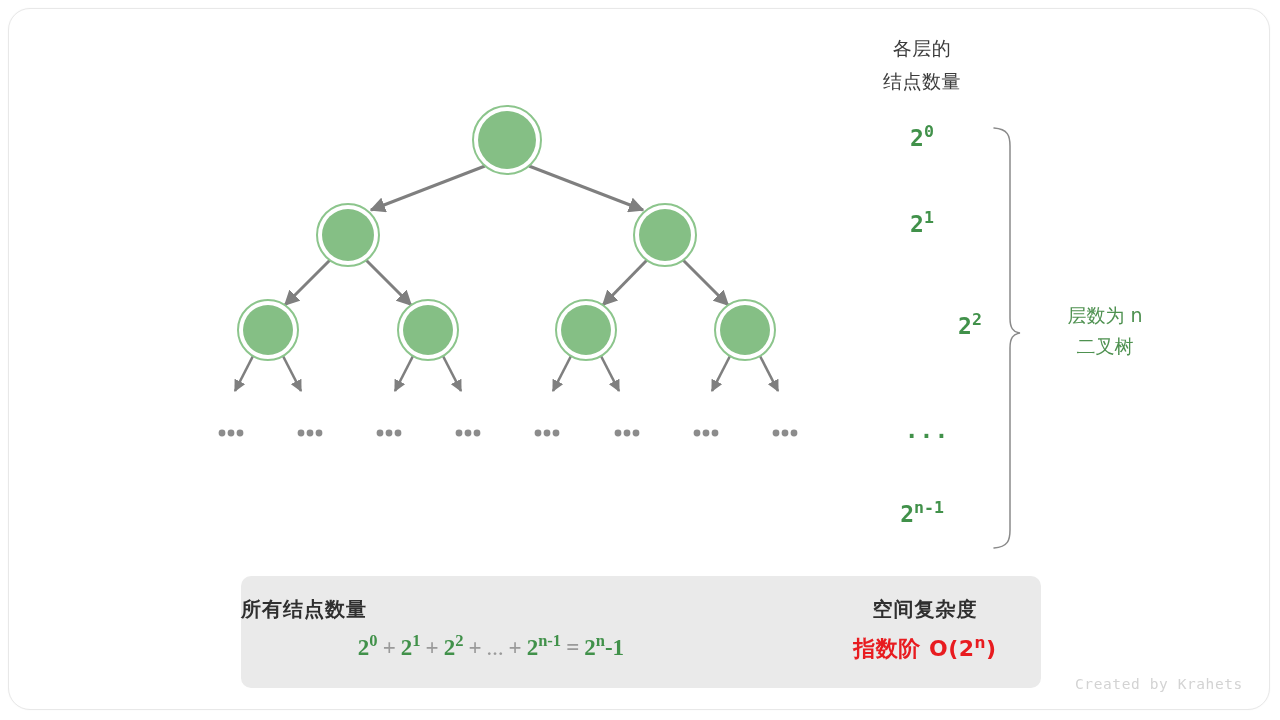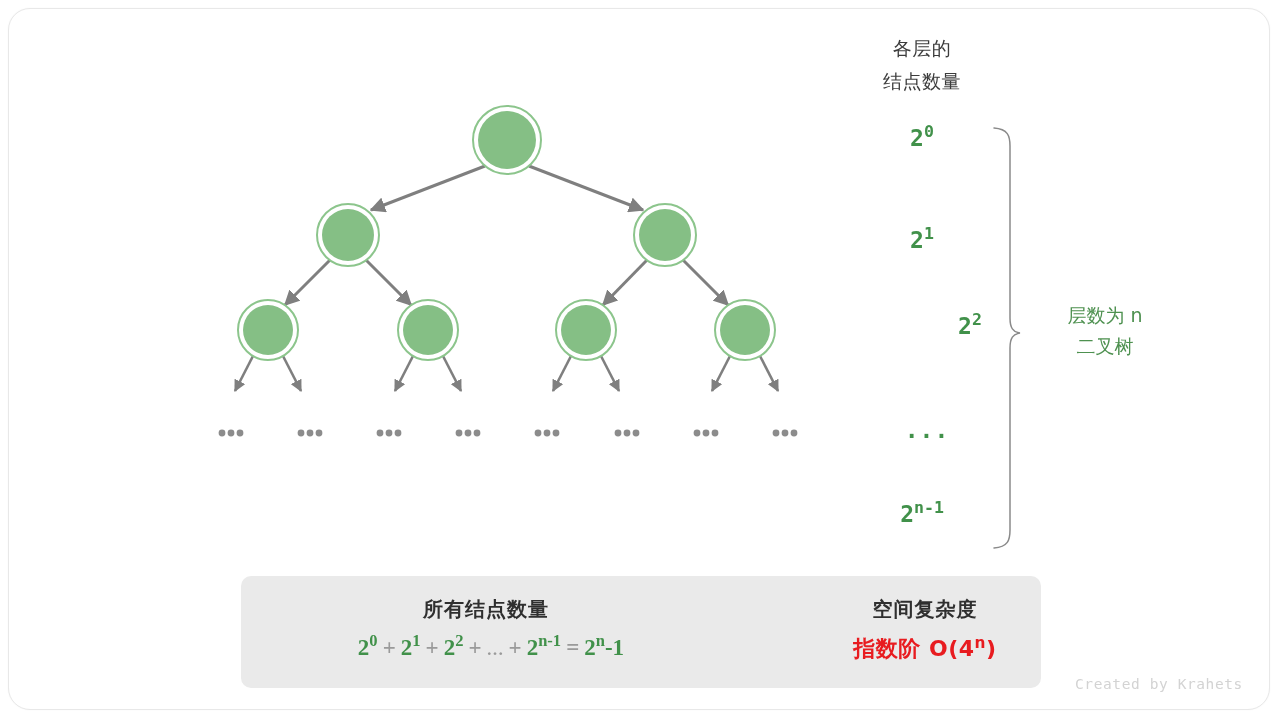--- a/index.html
+++ b/index.html
@@ -97,21 +97,20 @@
     height: 112px;
     box-sizing: border-box;
     background: #eaeaea;
     border-radius: 10px;
   }
   .sum-left-title {
     position: absolute;
     left: 241px;
     top: 596px;
     width: 490px;
-    text-align: center;
     color: #2f2f2f;
     font-family: "DejaVu Sans", sans-serif;
     font-weight: bold;
     font-size: 20px;
     letter-spacing: 1px;
   }
   .sum-right-title {
     position: absolute;
     left: 800px;
     top: 596px;
@@ -301,21 +300,21 @@
   </svg>
 
   <div class="col-header">
     <div>各层的</div>
     <div>结点数量</div>
   </div>
 
   <div class="lvl-label" style="left:922px; top:138px;text-align:right;">
     <span>2</span><sup>0</sup>
   </div>
-  <div class="lvl-label" style="left:922px; top:240px;">
+  <div class="lvl-label" style="left:922px; top:224px;">
     <span>2</span><sup>1</sup>
   </div>
   <div class="lvl-label" style="left:922px; top:326px;margin-left:48px;">
     <span>2</span><sup>2</sup>
   </div>
   <div class="lvl-dots" style="left:927px; top:430px;">...</div>
   <div class="lvl-label" style="left:922px; top:514px;">
     <span>2</span><sup>n-1</sup>
   </div>
 
@@ -328,18 +327,18 @@
 
   <div class="sum-left-title">所有结点数量</div>
 
   <div class="sum-formula">
     <span class="t">2<sup>0</sup></span><span class="op">+</span><span class="t">2<sup>1</sup></span><span class="op">+</span><span class="t">2<sup>2</sup></span><span class="op">+</span><span class="dots">…</span><span class="op">+</span><span class="t">2<sup>n-1</sup></span><span class="op">=</span><span class="t">2<sup>n</sup>-1</span>
   </div>
 
   <div class="sum-right-title">空间复杂度</div>
 
   <div class="sum-result">
-    <span>指数阶  O(4</span><sup>n</sup><span>)</span>
+    <span>指数阶  O(2</span><sup>n</sup><span>)</span>
   </div>
 
   <div class="credit">Created by Krahets</div>
 
 </div>
 
 </body></html>

